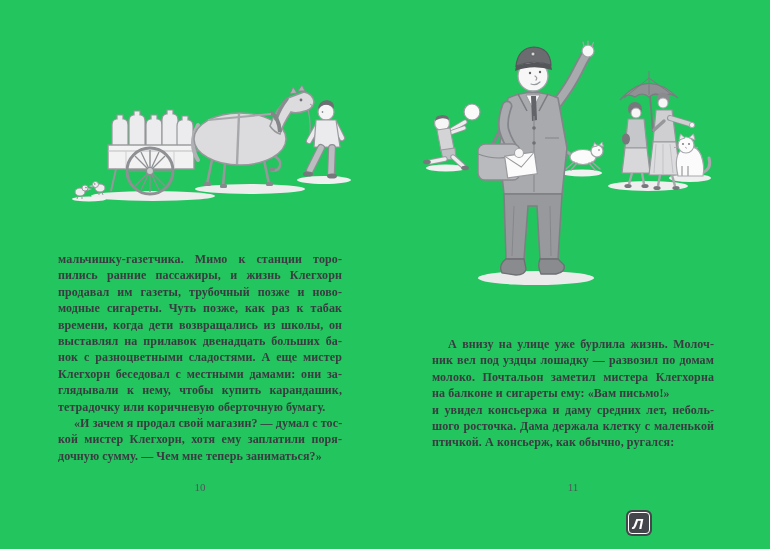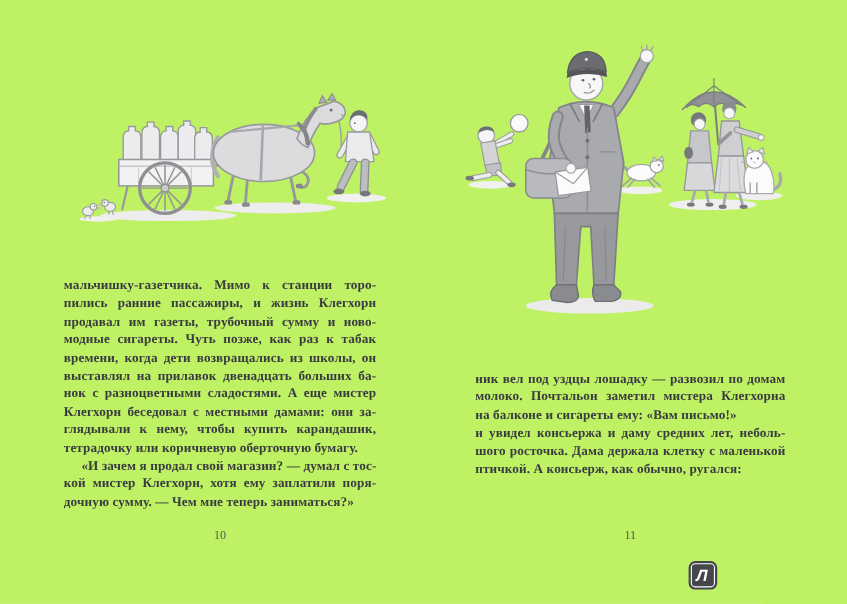--- a/index.html
+++ b/index.html
@@ -1,17 +1,17 @@
 <!DOCTYPE html>
 <html><head>
 <meta charset="utf-8">
 <title>Book spread</title>
 <style>
   html,body{margin:0;padding:0;background:#ffffff;}
-  .canvas{position:relative;width:770px;height:549px;background:#bef264;overflow:hidden;
+  .canvas{position:relative;width:770px;height:549px;background:#22c55e;overflow:hidden;
           font-family:"Liberation Serif", serif;}
   .illo{position:absolute;}
   .illo svg{display:block;width:100%;height:100%;}
   .illo-left{left:58px;top:52px;width:320px;height:195px;}
   .illo-right{left:420px;top:26px;width:332px;height:268px;}
   .text-block{position:absolute;overflow:hidden;color:#3a3b40;}
   .text-left{left:58px;top:251px;width:284px;}
   .text-right{left:432px;top:336px;width:282px;}
   .text-line{font-size:12px;line-height:16.4px;font-weight:700;white-space:nowrap;
              text-align:justify;text-align-last:justify;letter-spacing:0.1px;}
@@ -264,34 +264,35 @@
         <circle cx="269" cy="118" r="0.9" fill="#6e6f73" stroke="none"></circle>
         <path d="M265,121 l2,1.5 M258,121 l-4,0.5 M274,121 l4,0.5" stroke-width="0.9" fill="none"></path>
         <path d="M262,140 L262,150 M268,140 L268,150" stroke-width="1.4" fill="none"></path>
       </g>
     </svg>
   </div>
 
   <div class="text-block text-left">
       <div class="text-line">мальчишку-газетчика. Мимо к станции торо-</div>
       <div class="text-line">пились ранние пассажиры, и жизнь Клегхорн</div>
-      <div class="text-line">продавал им газеты, трубочный сумму и ново-</div>
+      <div class="text-line">продавал им газеты, трубочный позже и ново-</div>
       <div class="text-line">модные сигареты. Чуть позже, как раз к табак</div>
       <div class="text-line">времени, когда дети возвращались из школы, он</div>
       <div class="text-line">выставлял на прилавок двенадцать больших ба-</div>
       <div class="text-line">нок с разноцветными сладостями. А еще мистер</div>
       <div class="text-line">Клегхорн беседовал с местными дамами: они за-</div>
       <div class="text-line">глядывали к нему, чтобы купить карандашик,</div>
       <div class="text-line end">тетрадочку или коричневую оберточную бумагу.</div>
       <div class="text-line indent">«И зачем я продал свой магазин? — думал с тос-</div>
       <div class="text-line">кой мистер Клегхорн, хотя ему заплатили поря-</div>
       <div class="text-line end">дочную сумму. — Чем мне теперь заниматься?»</div>
     </div>
 
   <div class="text-block text-right">
+      <div class="text-line indent">А внизу на улице уже бурлила жизнь. Молоч-</div>
       <div class="text-line">ник вел под уздцы лошадку — развозил по домам</div>
       <div class="text-line">молоко. Почтальон заметил мистера Клегхорна</div>
       <div class="text-line end">на балконе и сигареты ему: «Вам письмо!»</div>
       <div class="text-line">и увидел консьержа и даму средних лет, неболь-</div>
       <div class="text-line">шого росточка. Дама держала клетку с маленькой</div>
       <div class="text-line end">птичкой. А консьерж, как обычно, ругался:</div>
     </div>
 
   <div class="page-num page-num-left">10</div>
   <div class="page-num page-num-right">11</div>

